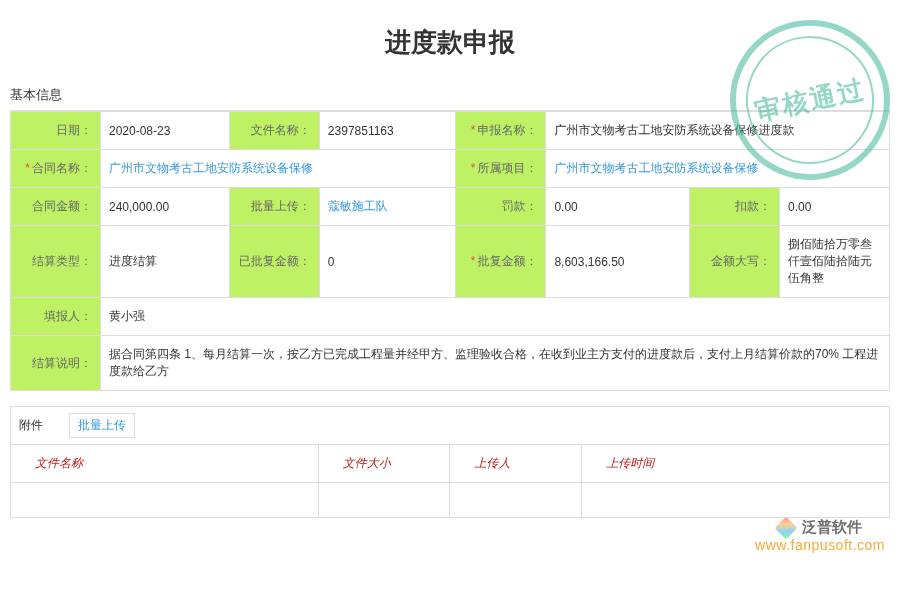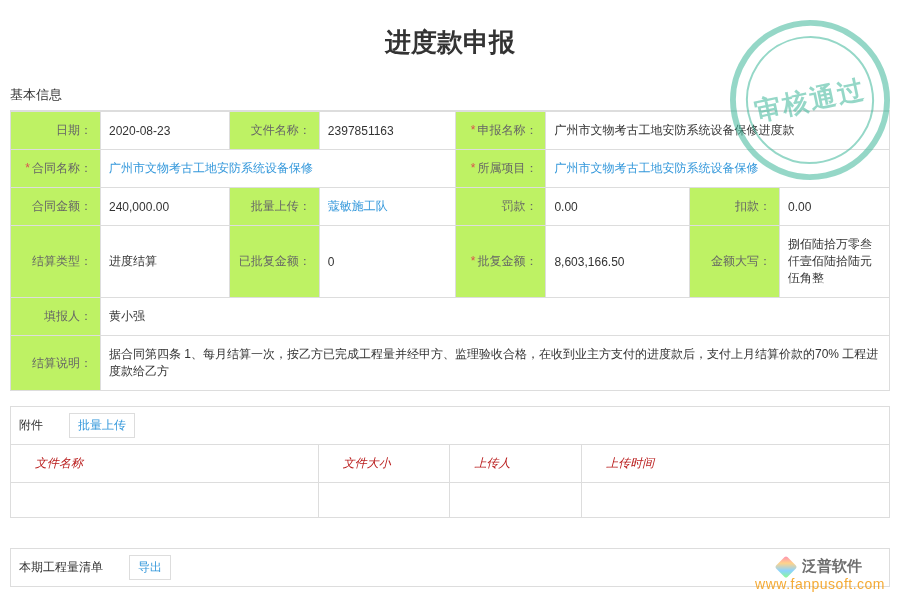--- a/index.html
+++ b/index.html
@@ -100,24 +100,20 @@
           <td></td>
           <td></td>
           <td></td>
           <td></td>
         </tr>
   </tbody>
     </table>
 
   <div class="section-gap"></div>
 
-  <div class="attach-header" style="border-bottom:1px solid #ddd">
-    <span>本期工程量清单</span>
-    <button class="link-btn">导出</button>
-  </div>
 
   <div class="stamp">
     <div class="stamp-inner">
       <div class="stamp-text">审核通过</div>
     </div>
   </div>
 
   <div class="logo-wm">
     <div class="logo-top">
       <div class="logo-dia"></div>

